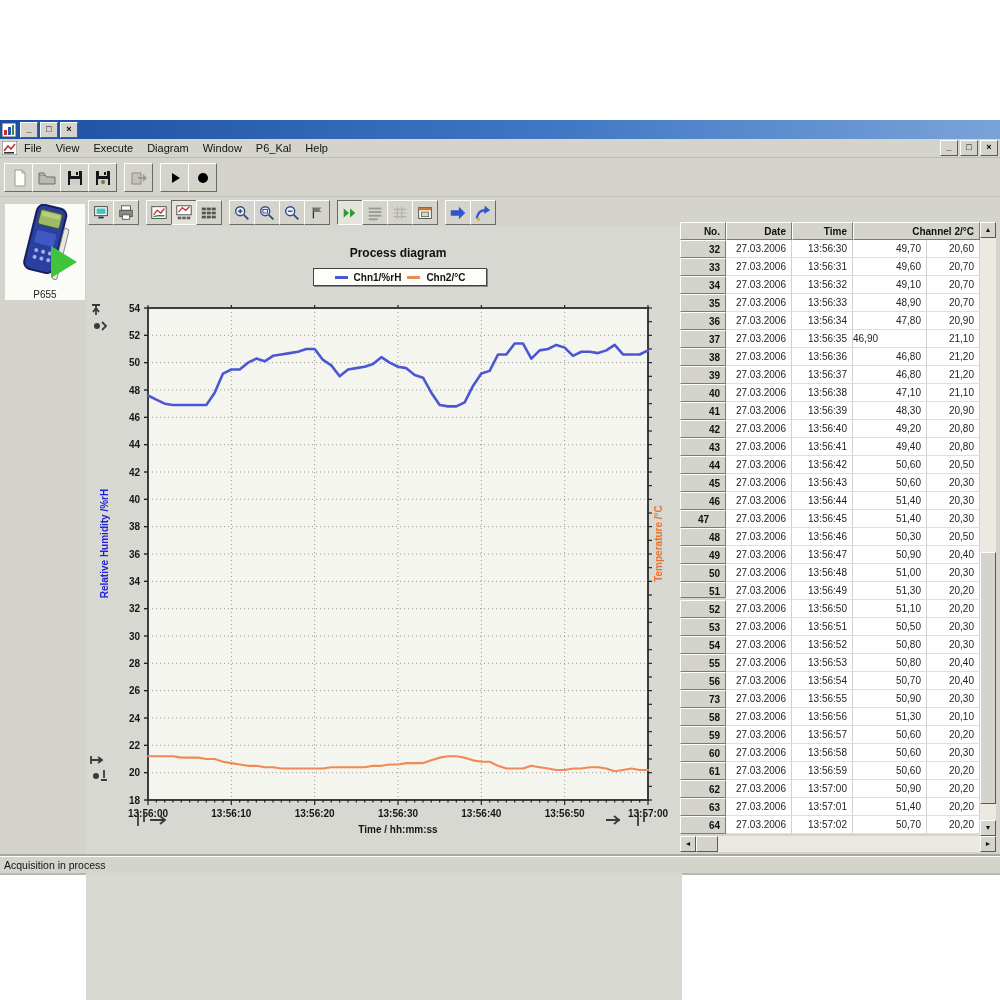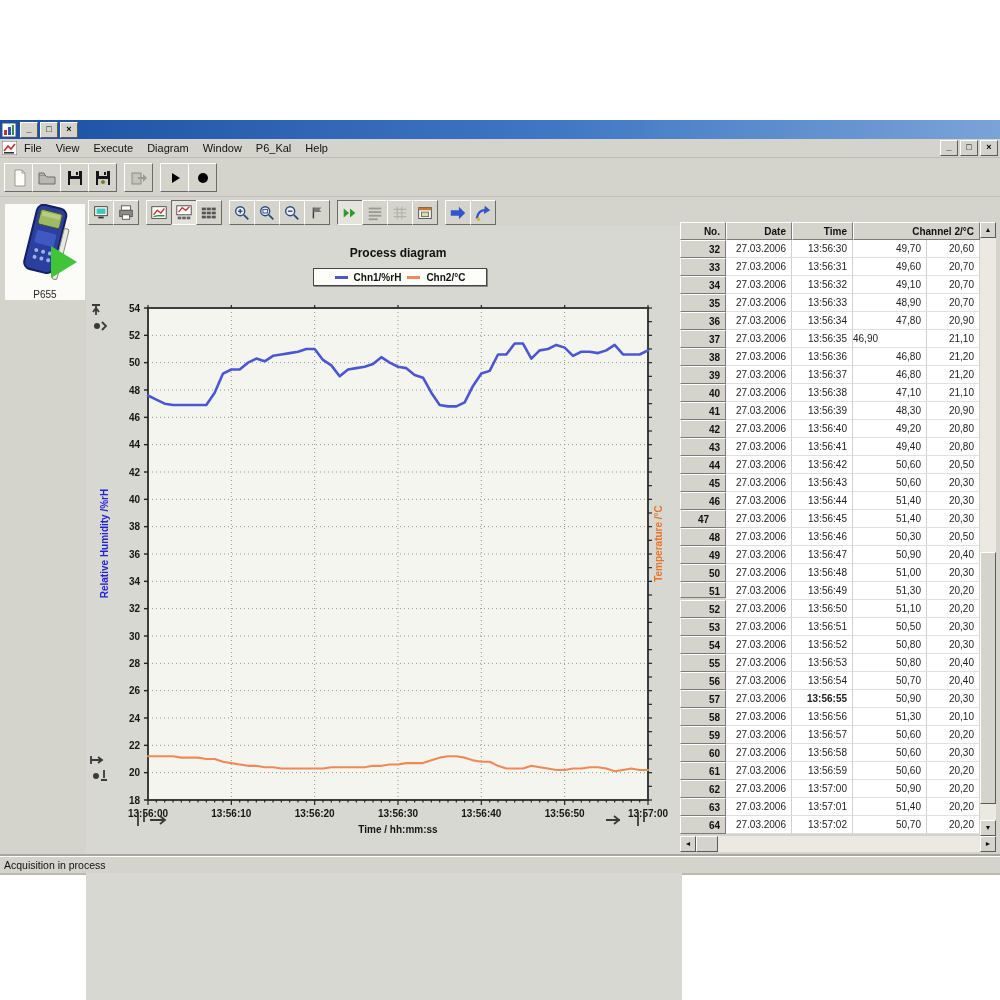--- a/index.html
+++ b/index.html
@@ -699,23 +699,23 @@
             <div class="cell w-ch2" style="box-sizing: border-box; font-size: 10px; line-height: 17px; text-align: right; padding-right: 5px; height: 18px;">20,40</div>
           </div>
           <div class="trow">
             <div class="cell-no w-no" style="box-sizing: border-box; font-size: 10px; line-height: 17px; text-align: right; padding-right: 5px; height: 18px;">56</div>
             <div class="cell w-date" style="box-sizing: border-box; font-size: 10px; line-height: 17px; text-align: right; padding-right: 5px; height: 18px;">27.03.2006</div>
             <div class="cell w-time" style="box-sizing: border-box; font-size: 10px; line-height: 17px; text-align: right; padding-right: 5px; height: 18px;">13:56:54</div>
             <div class="cell w-ch1" style="box-sizing: border-box; font-size: 10px; line-height: 17px; text-align: right; padding-right: 5px; height: 18px;">50,70</div>
             <div class="cell w-ch2" style="box-sizing: border-box; font-size: 10px; line-height: 17px; text-align: right; padding-right: 5px; height: 18px;">20,40</div>
           </div>
           <div class="trow">
-            <div class="cell-no w-no" style="box-sizing: border-box; font-size: 10px; line-height: 17px; text-align: right; padding-right: 5px; height: 18px;">57</div>
-            <div class="cell w-date" style="box-sizing: border-box; font-size: 10px; line-height: 17px; text-align: right; padding-right: 5px; height: 18px;">27.03.2006</div>
-            <div class="cell w-time" style="box-sizing: border-box; font-size: 10px; line-height: 17px; text-align: right; padding-right: 5px; height: 18px; font-weight: bold;">13:56:55</div>
+            <div class="cell-no w-no" style="box-sizing: border-box; font-size: 10px; line-height: 17px; text-align: right; padding-right: 5px; height: 18px;">73</div>
+            <div class="cell w-date" style="box-sizing: border-box; font-size: 10px; line-height: 17px; text-align: right; padding-right: 5px; height: 18px;">27.03.2006</div>
+            <div class="cell w-time" style="box-sizing: border-box; font-size: 10px; line-height: 17px; text-align: right; padding-right: 5px; height: 18px;">13:56:55</div>
             <div class="cell w-ch1" style="box-sizing: border-box; font-size: 10px; line-height: 17px; text-align: right; padding-right: 5px; height: 18px;">50,90</div>
             <div class="cell w-ch2" style="box-sizing: border-box; font-size: 10px; line-height: 17px; text-align: right; padding-right: 5px; height: 18px;">20,30</div>
           </div>
           <div class="trow">
             <div class="cell-no w-no" style="box-sizing: border-box; font-size: 10px; line-height: 17px; text-align: right; padding-right: 5px; height: 18px;">58</div>
             <div class="cell w-date" style="box-sizing: border-box; font-size: 10px; line-height: 17px; text-align: right; padding-right: 5px; height: 18px;">27.03.2006</div>
             <div class="cell w-time" style="box-sizing: border-box; font-size: 10px; line-height: 17px; text-align: right; padding-right: 5px; height: 18px;">13:56:56</div>
             <div class="cell w-ch1" style="box-sizing: border-box; font-size: 10px; line-height: 17px; text-align: right; padding-right: 5px; height: 18px;">51,30</div>
             <div class="cell w-ch2" style="box-sizing: border-box; font-size: 10px; line-height: 17px; text-align: right; padding-right: 5px; height: 18px;">20,10</div>
           </div>

